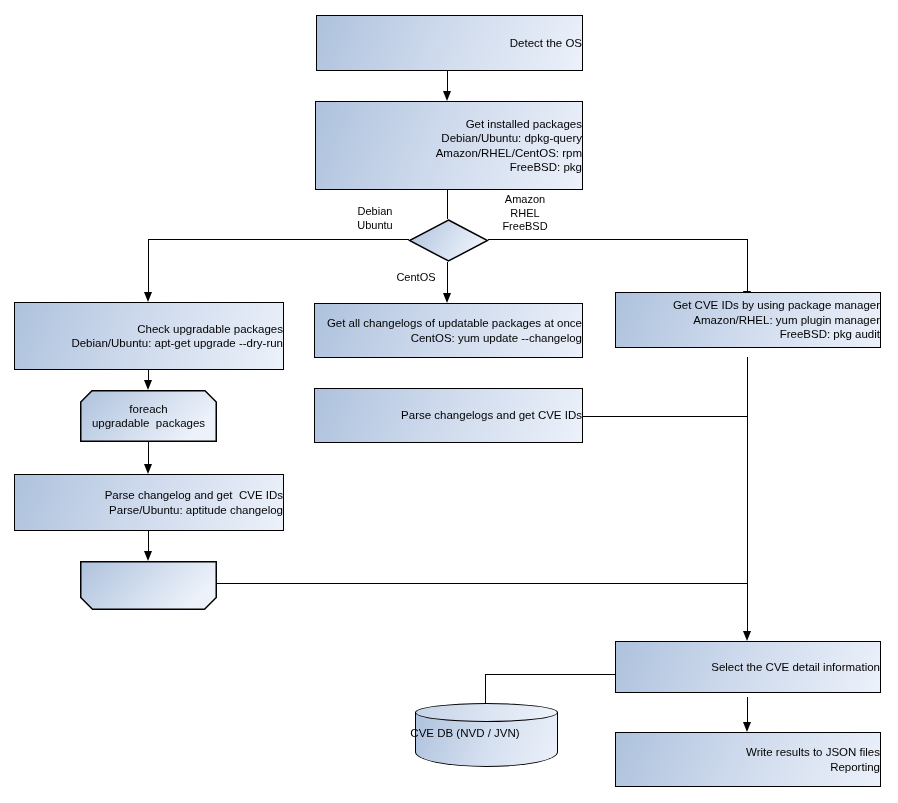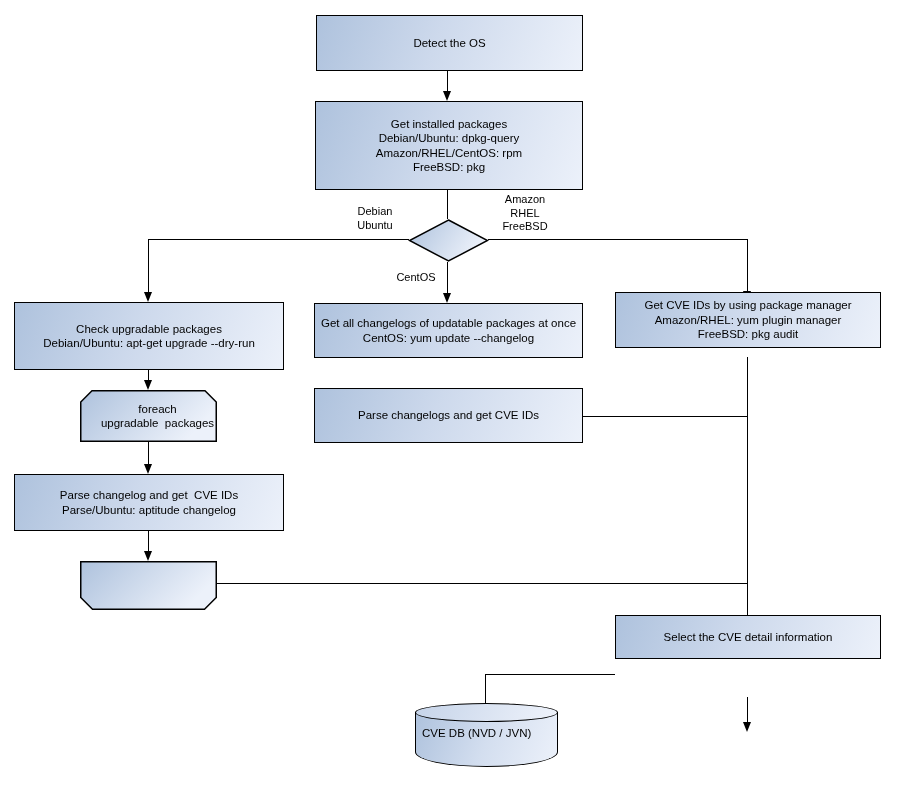--- a/index.html
+++ b/index.html
@@ -4,53 +4,53 @@
 <style>
   html,body { margin:0; padding:0; background:#ffffff; }
   .canvas {
     position:relative; width:898px; height:803px; background:#ffffff;
     font-family:"Liberation Sans", sans-serif; color:#000; overflow:hidden;
   }
   .node {
     position:absolute; box-sizing:border-box;
     border:1.5px solid #000;
     background:linear-gradient(110deg, #aec2dd 0%, #cdd9ec 45%, #ecf1fa 100%);
-    display:flex; flex-direction:column; justify-content:center; align-items:center;
+    display:flex; flex-direction:column; justify-content:center; align-items:flex-end;
     text-align:center; font-size:11.5px; line-height:14.5px;
   }
   .bl { white-space:pre; }
   .line { position:absolute; background:#000; }
   .hline { height:1.4px; }
   .vline { width:1.4px; }
   .arrow {
     position:absolute; width:0; height:0;
     border-left:4.5px solid transparent; border-right:4.5px solid transparent;
     border-top:10px solid #000;
   }
   .elabel {
     position:absolute; font-size:11px; line-height:13.5px; text-align:center;
   }
   .shape-svg { position:absolute; }
   .shape-text {
     position:absolute; display:flex; flex-direction:column; justify-content:center;
-    align-items:center; text-align:center; font-size:11.5px; line-height:14.5px;margin-left:9px;
+    align-items:center; text-align:center; font-size:11.5px; line-height:14.5px;
   }
   .cyl-body {
     position:absolute; left:415px; top:712px; width:143px; height:55px;
     box-sizing:border-box; border:1.5px solid #000; border-top:none;
     border-radius:0 0 72px 72px / 0 0 15px 15px;
     background:linear-gradient(110deg, #aec2dd 0%, #d3deef 50%, #ecf1fa 100%);
   }
   .cyl-top {
     position:absolute; left:415px; top:703px; width:143px; height:19px;
     box-sizing:border-box; border:1.5px solid #000; border-radius:50%;
     background:linear-gradient(110deg, #c6d4e9 0%, #eff3fb 100%);
   }
   .cyl-label {
-    position:absolute; left:422px; top:727px; width:120px; text-align:left;
+    position:absolute; left:405px; top:727px; width:120px; text-align:center;
     font-size:11.5px;
   }
 </style>
 </head>
 <body>
 
 <div class="canvas">
 
   <div class="line vline" style="left:447px;top:71px;height:21px"></div>
   <div class="arrow" style="left:443px;top:91px"></div>
@@ -131,24 +131,28 @@
     <div class="bl">Get all changelogs of updatable packages at once</div>
     <div class="bl">CentOS: yum update --changelog</div>
   </div>
 
   <div class="node" style="left:615px;top:292px;width:266px;height:56px">
     <div class="bl">Get CVE IDs by using package manager</div>
     <div class="bl">Amazon/RHEL: yum plugin manager</div>
     <div class="bl">FreeBSD: pkg audit</div>
   </div>
 
-  <div class="node" style="left:615px;top:615px;width:266px;height:44px">
+  <div class="node" style="left:615px;top:641px;width:266px;height:52px">
     <div class="bl">Select the CVE detail information</div>
   </div>
 
+  <div class="node" style="left:615px;top:732px;width:266px;height:55px">
+    <div class="bl">Write results to JSON files</div>
+    <div class="bl">Reporting</div>
+  </div>
 
   <svg class="shape-svg" style="left:408px;top:219px" width="81" height="43" viewBox="0 0 81 43">
     <defs>
       <linearGradient id="gdia" x1="0" y1="0" x2="1" y2="0.35">
         <stop offset="0" stop-color="#aec2dd"></stop>
           <stop offset="1" stop-color="#ecf1fa"></stop>
       </linearGradient>
     </defs>
     <polygon points="40.5,1 79.5,21.5 40.5,42 1.5,21.5" fill="url(#gdia)" stroke="#000" stroke-width="1.5"></polygon>
   </svg>

